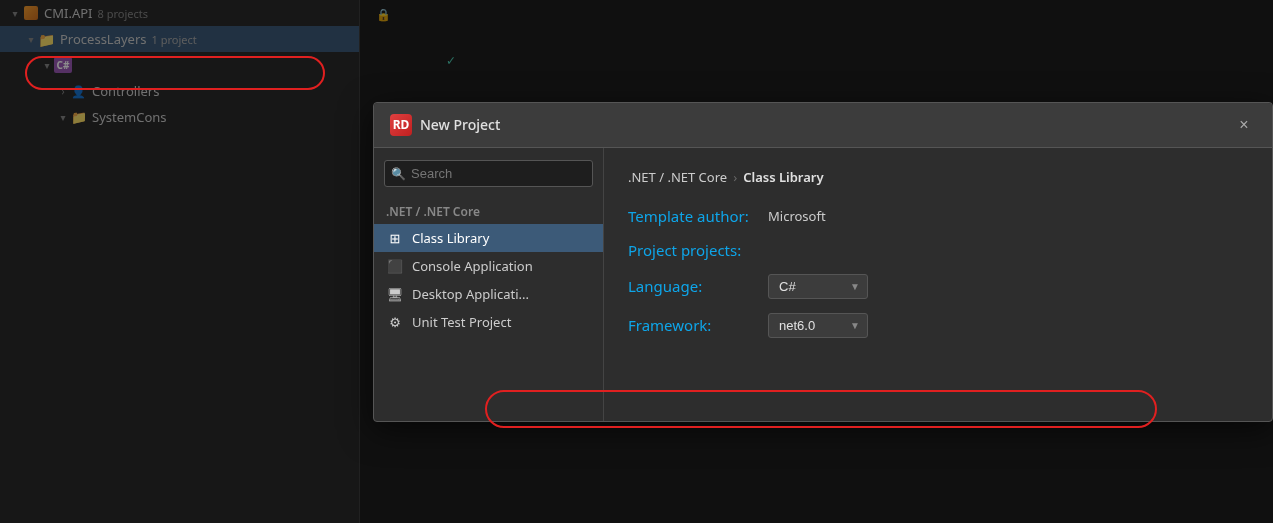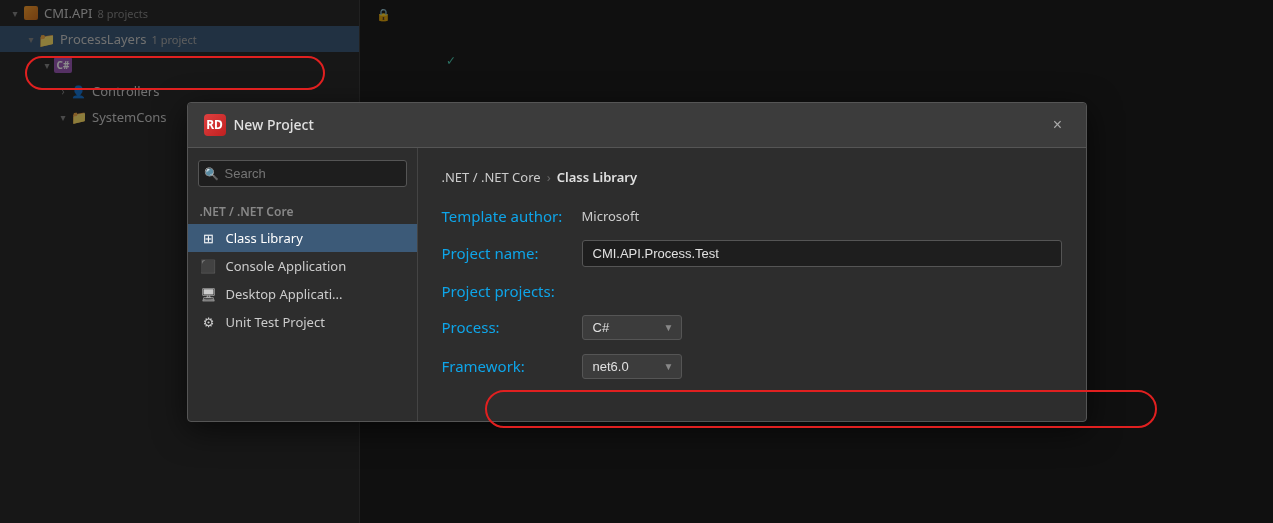--- a/index.html
+++ b/index.html
@@ -97,21 +97,21 @@
     .code-brace { color: #d4d4d4; }
     .code-colon { color: #d4d4d4; }
 
     
     .dialog-overlay {
       position: absolute;
       top: 0; left: 0; right: 0; bottom: 0;
       background: rgba(0,0,0,0.45);
       display: flex;
       align-items: center;
-      justify-content: center;
+      justify-content: flex-end;
       z-index: 10;
     }
 
     .dialog {
       background: #2d2d2d;
       border: 1px solid #555;
       border-radius: 4px;
       width: 900px;
       min-height: 320px;
       display: flex;
@@ -466,31 +466,27 @@
           <span>.NET / .NET Core</span>
           <span class="breadcrumb-sep">›</span>
           <span class="breadcrumb-current">Class Library</span>
         </div>
 
         <div class="form-row">
           <span class="form-label">Template author:</span>
           <span class="form-value">Microsoft</span>
         </div>
 
-        <div class="form-row">
-          <span class="form-label">Project name:</span>
-          <input type="text" class="form-input" value="CMI.API.Process.Test" style="">
-        </div>
 
         <div class="form-row">
           <span class="form-label">Project projects:</span>
         </div>
 
         <div class="form-row">
-          <span class="form-label">Process:</span>
+          <span class="form-label">Language:</span>
           <div class="select-wrapper">
             <select class="form-select">
               <option>C#</option>
             </select>
             <span class="select-arrow">▼</span>
           </div>
         </div>
 
         <div class="form-row">
           <span class="form-label">Framework:</span>

